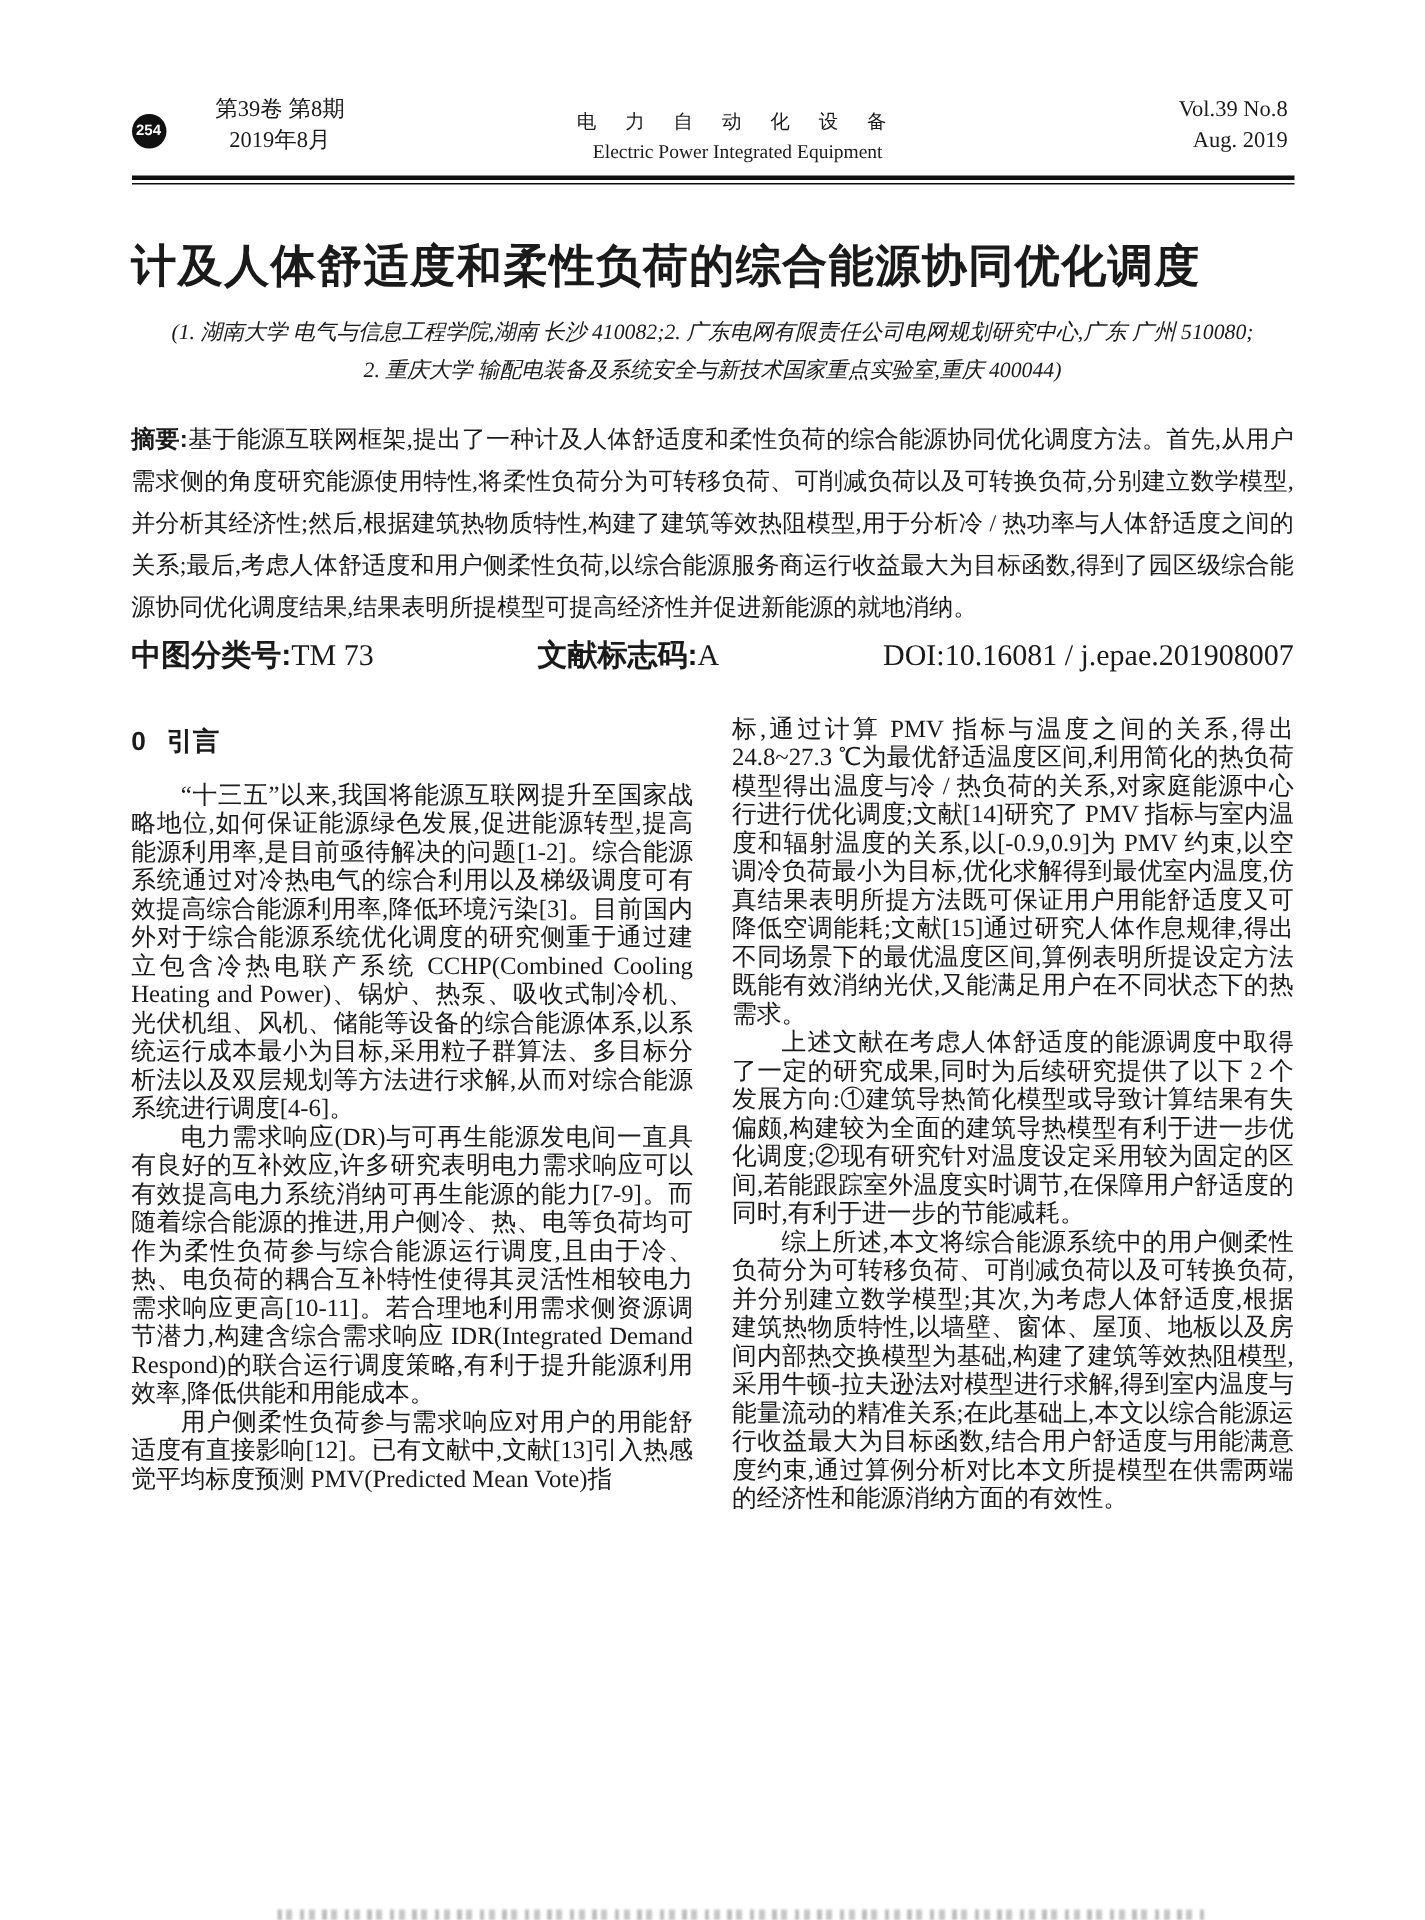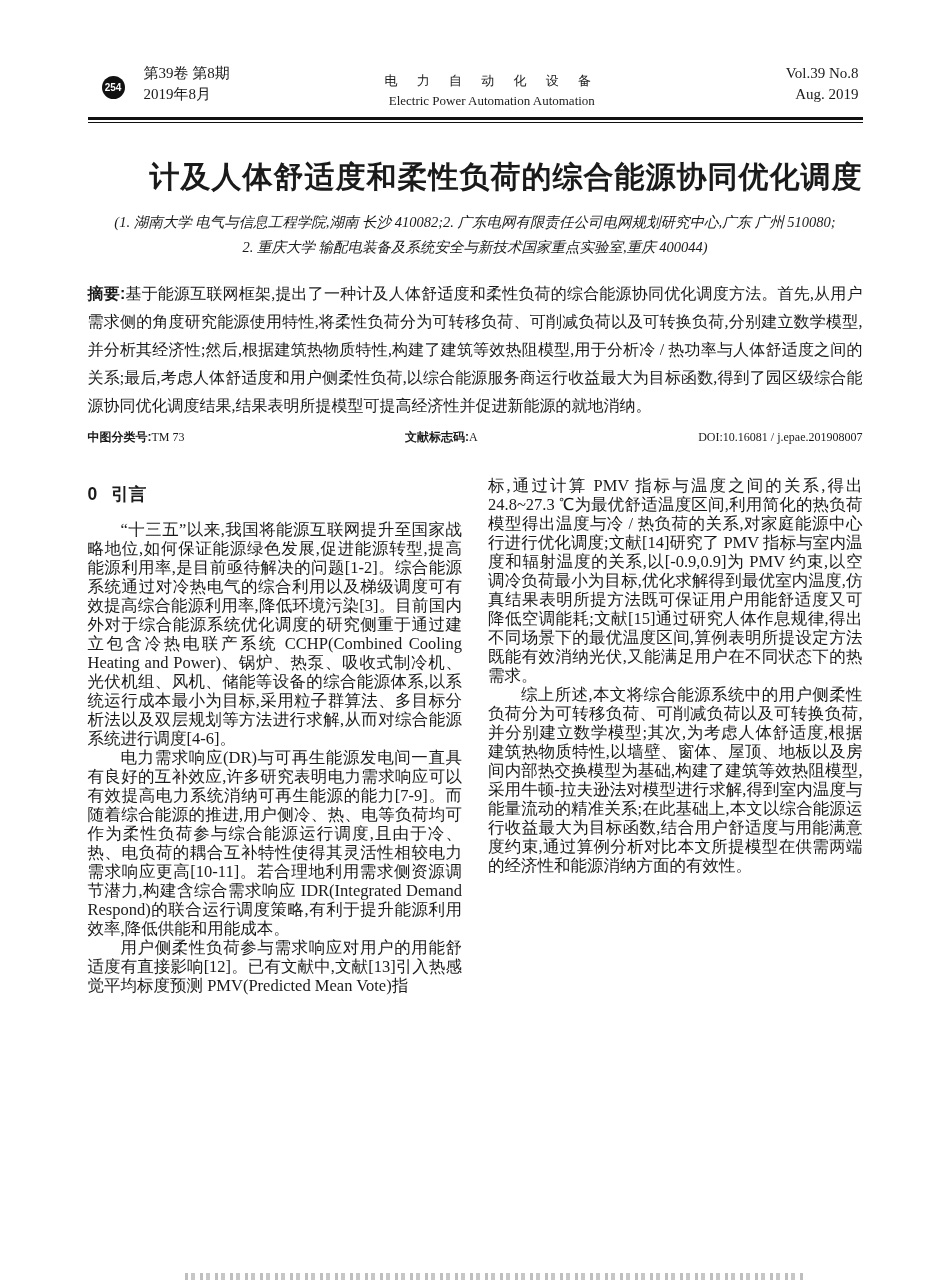--- a/index.html
+++ b/index.html
@@ -22,40 +22,40 @@
   .jheader {
     position: relative;
     display: flex;
     align-items: center;
     justify-content: space-between;
     padding-left: 56px;
     padding-right: 4px;
   }
   .page-badge {
     position: absolute;
-    left: 14px;
+    left: 0;
     top: 18px;
     width: 23px;
     height: 23px;
     border-radius: 50%;
     background: #111;
     color: #fff;
     font-family: "Liberation Sans", sans-serif;
     font-size: 10px;
     font-weight: bold;
     display: flex;
     align-items: center;
     justify-content: center;
   }
   .jh-left, .jh-right {
     font-size: 15px;
     line-height: 21px;
     white-space: nowrap;
   }
-  .jh-left { text-align: left; }
+  .jh-left { text-align: center; }
   .jh-right { text-align: right; margin-left: 32px; }
   .jh-center { text-align: center; flex: 1; }
   .jh-title-cn {
     font-size: 13px;
     font-weight: normal;
     letter-spacing: 8px;
     line-height: 22px;
     margin-top: 12px;
   }
   .jh-title-en {
@@ -65,21 +65,21 @@
   .jrule {
     margin-top: 7px;
     height: 6px;
     border-top: 3px solid #111;
     border-bottom: 1px solid #111;
   }
 
   
   .art-title {
     margin-top: 34px;
-    text-align: right;
+    text-align: left;
     font-size: 30px;
     font-weight: bold;
     letter-spacing: 1px;
     font-family: Liberation Sans, sans-serif;
   }
   .authors {
     margin-top: 22px;
     text-align: center;
     font-size: 18px;
   }
@@ -104,21 +104,21 @@
     font-style: normal;
   }
   .keywords {
     font-size: 16px;
     line-height: 28px;
     text-align: justify;
   }
   .meta-row {
     display: flex;
     justify-content: space-between;
-    font-size: 12px;
+    font-size: 20px;
     line-height: 30px;
     margin-top: 2px;
   }
 
   
   .columns {
     display: flex;
     gap: 26px;
     margin-top: 24px;
   }
@@ -158,21 +158,21 @@
 <div class="page">
 
   <div class="jheader">
     <div class="page-badge">254</div>
     <div class="jh-left">
       <div>第39卷 第8期</div>
       <div>2019年8月</div>
     </div>
     <div class="jh-center">
       <div class="jh-title-cn">电 力 自 动 化 设 备</div>
-      <div class="jh-title-en">Electric Power Automation Automation</div>
+      <div class="jh-title-en">Electric Power Integrated Equipment</div>
     </div>
     <div class="jh-right">
       <div>Vol.39  No.8</div>
       <div>Aug.  2019</div>
     </div>
   </div>
   <div class="jrule"></div>
 
   <h1 class="art-title">计及人体舒适度和柔性负荷的综合能源协同优化调度</h1>
   <div class="affil">
@@ -196,20 +196,21 @@
         <span class="sec-num">0</span><span>引言</span>
       </div>
       <p class="body-p">“十三五”以来,我国将能源互联网提升至国家战略地位,如何保证能源绿色发展,促进能源转型,提高能源利用率,是目前亟待解决的问题[1-2]。综合能源系统通过对冷热电气的综合利用以及梯级调度可有效提高综合能源利用率,降低环境污染[3]。目前国内外对于综合能源系统优化调度的研究侧重于通过建立包含冷热电联产系统 CCHP(Combined Cooling Heating and Power)、锅炉、热泵、吸收式制冷机、光伏机组、风机、储能等设备的综合能源体系,以系统运行成本最小为目标,采用粒子群算法、多目标分析法以及双层规划等方法进行求解,从而对综合能源系统进行调度[4-6]。</p>
       <p class="body-p">电力需求响应(DR)与可再生能源发电间一直具有良好的互补效应,许多研究表明电力需求响应可以有效提高电力系统消纳可再生能源的能力[7-9]。而随着综合能源的推进,用户侧冷、热、电等负荷均可作为柔性负荷参与综合能源运行调度,且由于冷、热、电负荷的耦合互补特性使得其灵活性相较电力需求响应更高[10-11]。若合理地利用需求侧资源调节潜力,构建含综合需求响应 IDR(Integrated Demand Respond)的联合运行调度策略,有利于提升能源利用效率,降低供能和用能成本。</p>
       <p class="body-p">用户侧柔性负荷参与需求响应对用户的用能舒适度有直接影响[12]。已有文献中,文献[13]引入热感觉平均标度预测 PMV(Predicted Mean Vote)指</p>
 
     </div>
 
     <div class="col">
       <p class="body-p no-indent">标,通过计算 PMV 指标与温度之间的关系,得出24.8~27.3 ℃为最优舒适温度区间,利用简化的热负荷模型得出温度与冷 / 热负荷的关系,对家庭能源中心行进行优化调度;文献[14]研究了 PMV 指标与室内温度和辐射温度的关系,以[-0.9,0.9]为 PMV 约束,以空调冷负荷最小为目标,优化求解得到最优室内温度,仿真结果表明所提方法既可保证用户用能舒适度又可降低空调能耗;文献[15]通过研究人体作息规律,得出不同场景下的最优温度区间,算例表明所提设定方法既能有效消纳光伏,又能满足用户在不同状态下的热需求。</p>
+      <p class="body-p">上述文献在考虑人体舒适度的能源调度中取得了一定的研究成果,同时为后续研究提供了以下 2 个发展方向:①建筑导热简化模型或导致计算结果有失偏颇,构建较为全面的建筑导热模型有利于进一步优化调度;②现有研究针对温度设定采用较为固定的区间,若能跟踪室外温度实时调节,在保障用户舒适度的同时,有利于进一步的节能减耗。</p>
       <p class="body-p">综上所述,本文将综合能源系统中的用户侧柔性负荷分为可转移负荷、可削减负荷以及可转换负荷,并分别建立数学模型;其次,为考虑人体舒适度,根据建筑热物质特性,以墙壁、窗体、屋顶、地板以及房间内部热交换模型为基础,构建了建筑等效热阻模型,采用牛顿-拉夫逊法对模型进行求解,得到室内温度与能量流动的精准关系;在此基础上,本文以综合能源运行收益最大为目标函数,结合用户舒适度与用能满意度约束,通过算例分析对比本文所提模型在供需两端的经济性和能源消纳方面的有效性。</p>
 
     </div>
 
   </div>
 </div>
 
 <div class="cutoff"></div>
 
 </body></html>

